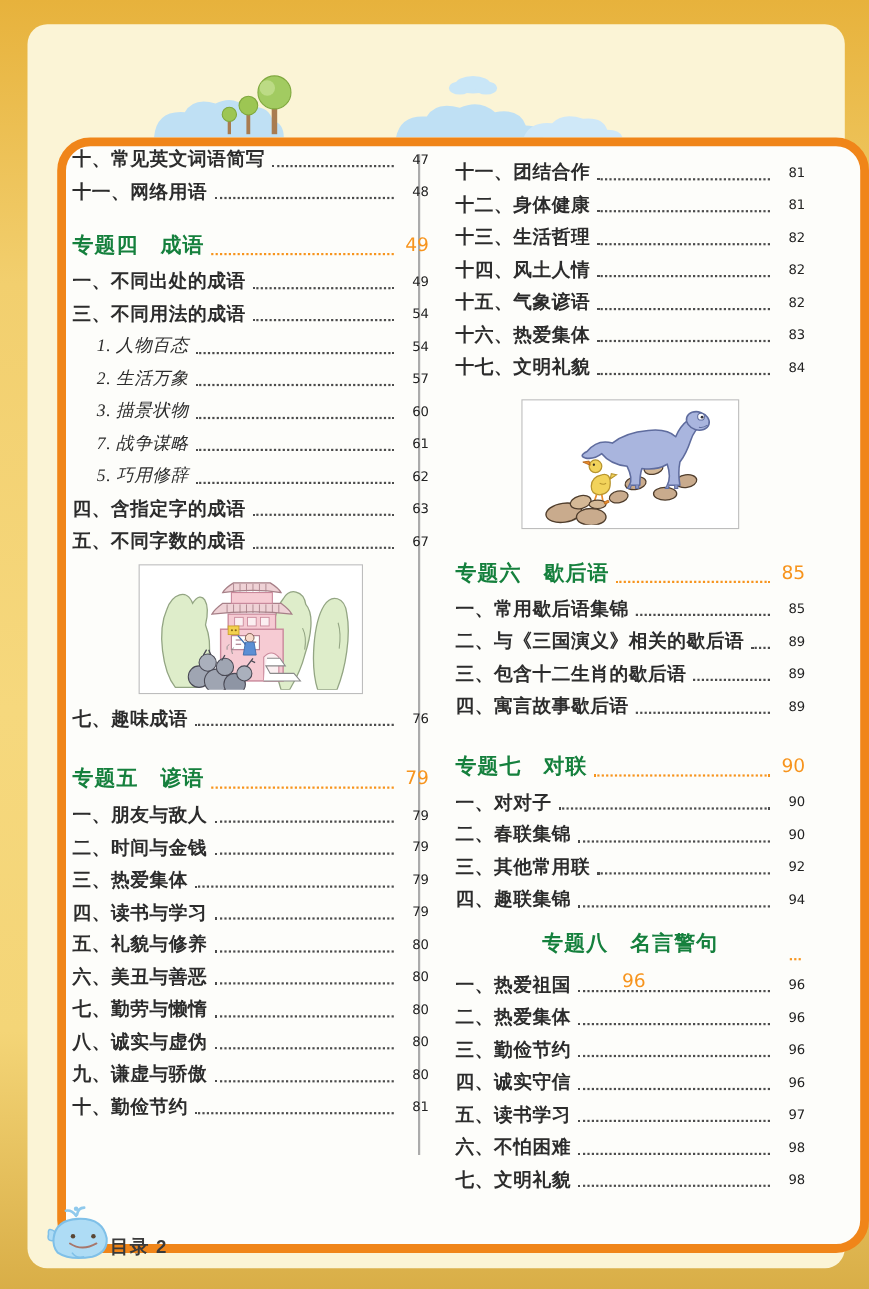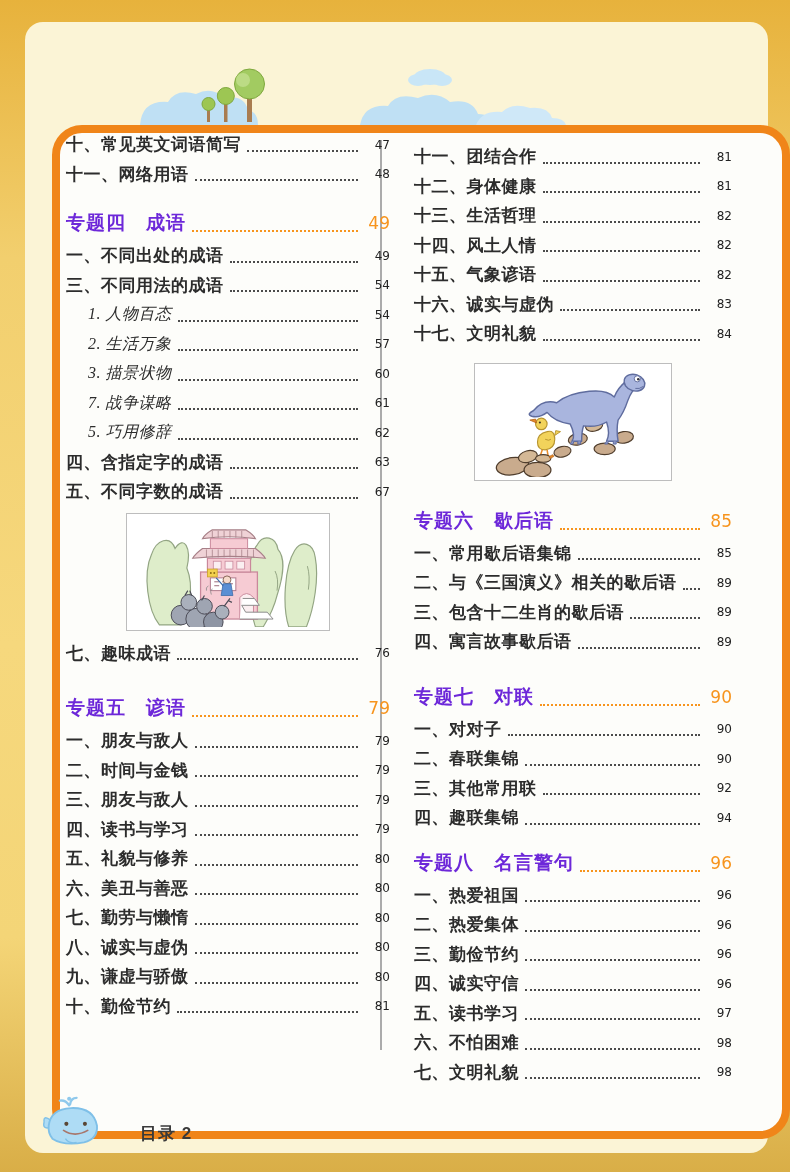--- a/index.html
+++ b/index.html
@@ -18,36 +18,36 @@
   .col-left{left:46px;width:324px;}
   .col-right{left:394px;width:318px;}
   .row{display:flex;align-items:center;height:29.5px;white-space:nowrap;}
   .row .label{color:#2C2C2C;font-size:17px;font-weight:600;letter-spacing:0.5px;flex:0 0 auto;}
   .row .leader{flex:1 1 auto;min-width:10px;align-self:flex-end;margin:0 4px 8px 6px;
                border-bottom:2px dotted #4B4B4B;}
   .row .page{flex:0 0 auto;min-width:28px;text-align:right;
              font-family:"DejaVu Sans","Liberation Sans",sans-serif;
              font-size:12px;color:#222;}
   .row.header{height:36px;margin-top:16px;}
-  .row.header .label{color:#6d28d9;font-family:"Liberation Sans","DejaVu Sans",sans-serif;
+  .row.header .label{color:#15803d;font-family:"Liberation Sans","DejaVu Sans",sans-serif;
                      font-weight:bold;font-size:19px;letter-spacing:1px;}
   .row.header .leader{border-bottom-color:#F7941D;margin-bottom:9px;}
   .row.header .page{color:#F7941D;font-size:17px;}
   .row.sub .label{padding-left:22px;font-style:italic;font-weight:500;font-size:16px;}
   .col-left .row.header.h5{margin-top:22px;}
   .illus{box-sizing:border-box;background:#FFFFFF;border:1px solid #BDBDBD;padding:3px;}
   .illus svg{display:block;width:100%;height:100%;}
   .illus-gate{width:204px;height:118px;margin:6px auto 8px auto;}
   .illus-dino{width:198px;height:118px;margin:14px auto 8px auto;}
   .col-right .row.header{margin-top:22px;}
-  .col-right .row.header.h8{margin-top:12px;}
+  .col-right .row.header.h8{margin-top:12px;flex-direction:column;}
   .footer-whale{position:absolute;left:40px;top:1096px;width:62px;height:52px;z-index:5;}
   .footer-label{position:absolute;left:100px;top:1122px;font-size:17px;font-weight:600;
                 color:#3A3A3A;font-family:"Liberation Sans","DejaVu Sans",sans-serif;
-                letter-spacing:1px;z-index:5;margin-left:40px;}
+                letter-spacing:1px;z-index:5;}
 </style>
 </head>
 <body>
 
 <div class="stage">
   <div class="cream-card">
 
     <svg class="decor-svg" viewBox="0 0 470 63">
       <ellipse cx="310" cy="15" rx="16" ry="8" fill="#C9E6F7"></ellipse>
       <ellipse cx="298" cy="18" rx="10" ry="6" fill="#C9E6F7"></ellipse>
@@ -192,21 +192,21 @@
           <span class="label">一、朋友与敌人</span>
           <span class="leader"></span>
           <span class="page">79</span>
         </div>
         <div class="row entry">
           <span class="label">二、时间与金钱</span>
           <span class="leader"></span>
           <span class="page">79</span>
         </div>
         <div class="row entry">
-          <span class="label">三、朋友与敌人</span>
+          <span class="label">三、热爱集体</span>
           <span class="leader"></span>
           <span class="page">79</span>
         </div>
         <div class="row entry">
           <span class="label">四、读书与学习</span>
           <span class="leader"></span>
           <span class="page">79</span>
         </div>
         <div class="row entry">
           <span class="label">五、礼貌与修养</span>
@@ -259,21 +259,21 @@
           <span class="label">十四、风土人情</span>
           <span class="leader"></span>
           <span class="page">82</span>
         </div>
         <div class="row entry">
           <span class="label">十五、气象谚语</span>
           <span class="leader"></span>
           <span class="page">82</span>
         </div>
         <div class="row entry">
-          <span class="label">十六、诚实与虚伪</span>
+          <span class="label">十六、热爱集体</span>
           <span class="leader"></span>
           <span class="page">83</span>
         </div>
         <div class="row entry">
           <span class="label">十七、文明礼貌</span>
           <span class="leader"></span>
           <span class="page">84</span>
         </div>
         <div class="illus illus-dino">
   <svg viewBox="0 0 198 112">

